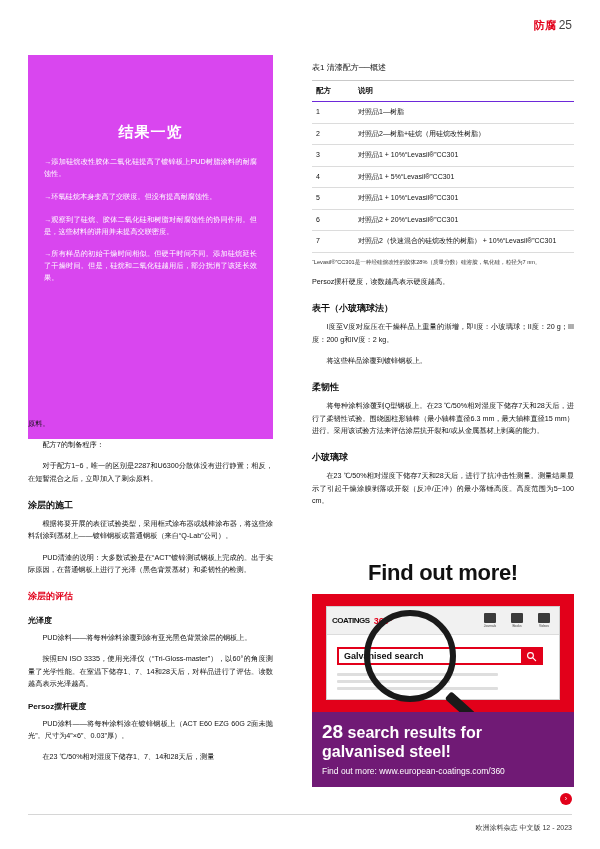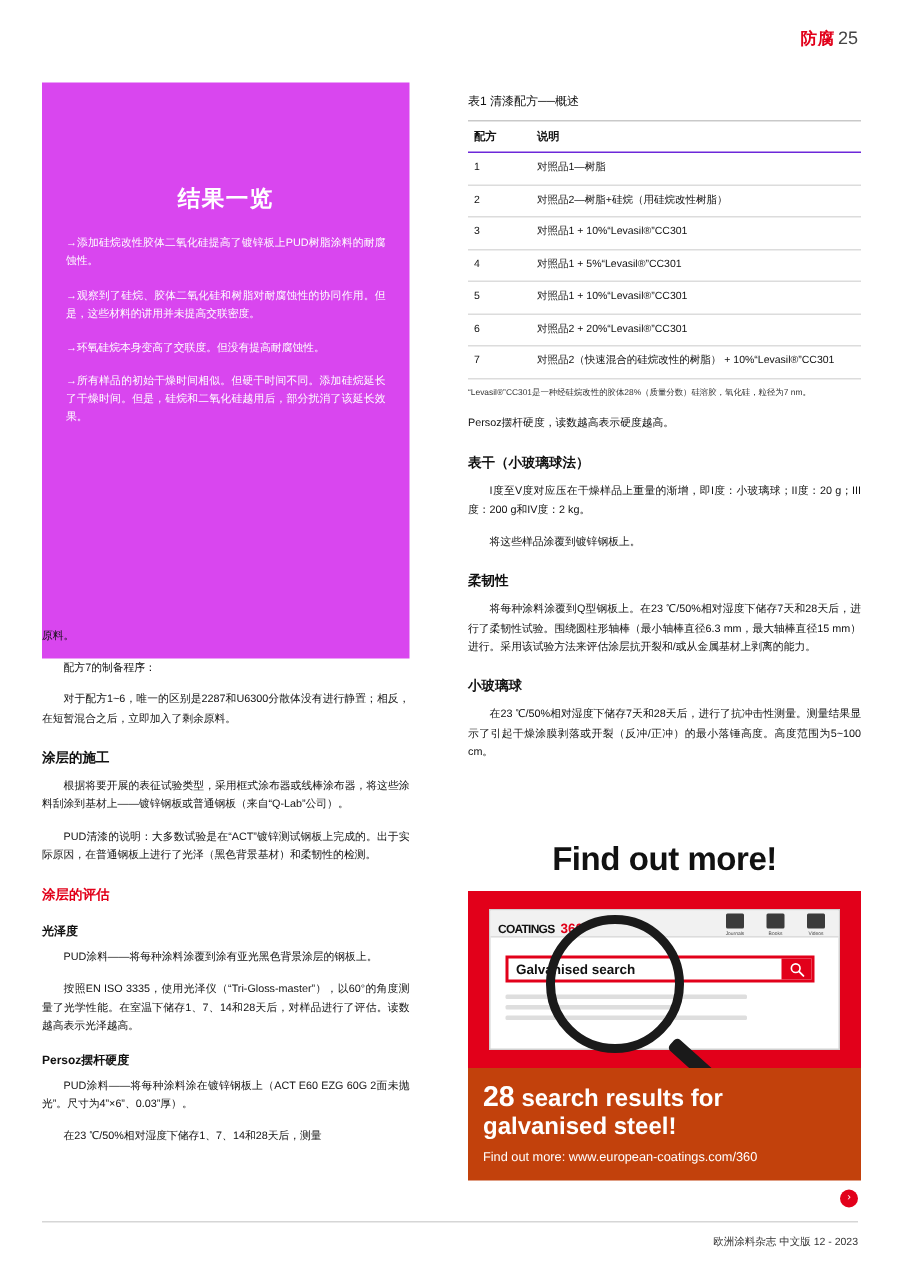--- a/index.html
+++ b/index.html
@@ -180,25 +180,25 @@
   }
   .promo-browser {
     position: absolute;
     left: 14px; top: 12px;
     width: 234px; height: 94px;
     background: #ffffff;
     border: 1px solid #d0d0d0;
     box-sizing: border-box;
   }
   .browser-bar {
-    height: 18px;
+    height: 28px;
     background: #f1f1f1;
     border-bottom: 1px solid #dcdcdc;
     display: flex;
-    align-items: flex-end;
+    align-items: center;
     padding: 0 5px;
     gap: 4px;
     box-sizing: border-box;
   }
   .browser-logo {
     font-size: 8px;
     font-weight: bold;
     color: #111;
     letter-spacing: -0.5px;
   }
@@ -291,21 +291,21 @@
     position: absolute;
     left: 136px; top: 96px;
     width: 38px; height: 10px;
     background: #1a1a1a;
     transform: rotate(42deg);
     transform-origin: left center;
     border-radius: 3px;
   }
 
   .promo-bottom {
-    background: #c2410c;
+    background: #701a75;
     color: #fff;
     padding: 9px 10px 11px 10px;
     box-sizing: border-box;
     width: 262px;
   }
   .promo-count {
     font-size: 16px;
     font-weight: bold;
     line-height: 1.15;
   }
@@ -351,22 +351,22 @@
 <div class="page">
 
   <div class="header">
     <span class="header-section">防腐</span>
     <span class="header-page">25</span>
   </div>
 
   <div class="red-box">
     <h2>结果一览</h2>
     <p>→添加硅烷改性胶体二氧化硅提高了镀锌板上PUD树脂涂料的耐腐蚀性。</p>
+    <p>→环氧硅烷本身变高了交联度。但没有提高耐腐蚀性。</p>
     <p>→观察到了硅烷、胶体二氧化硅和树脂对耐腐蚀性的协同作用。但是，这些材料的讲用并未提高交联密度。</p>
-    <p>→环氧硅烷本身变高了交联度。但没有提高耐腐蚀性。</p>
     <p>→所有样品的初始干燥时间相似。但硬干时间不同。添加硅烷延长了干燥时间。但是，硅烷和二氧化硅越用后，部分扰消了该延长效果。</p>
   </div>
 
   <div class="left-col">
     <p>原料。</p>
     <p class="indent">配方7的制备程序：</p>
     <p class="indent">对于配方1~6，唯一的区别是2287和U6300分散体没有进行静置；相反，在短暂混合之后，立即加入了剩余原料。</p>
 
     <h3 class="sub">涂层的施工</h3>
     <p class="indent">根据将要开展的表征试验类型，采用框式涂布器或线棒涂布器，将这些涂料刮涂到基材上——镀锌钢板或普通钢板（来自“Q-Lab”公司）。</p>

